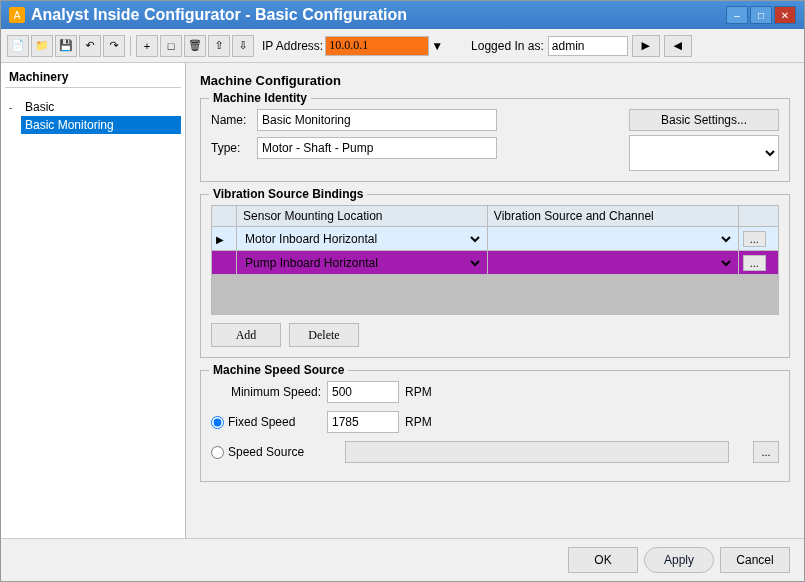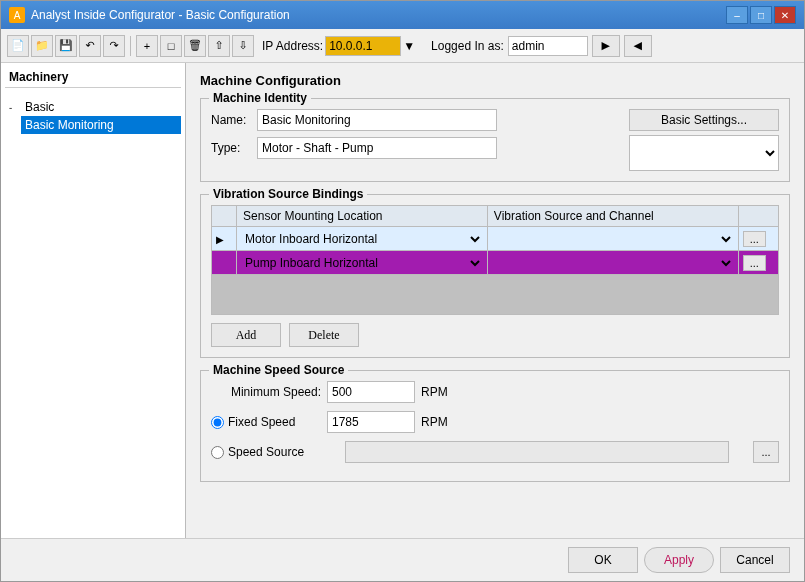--- a/index.html
+++ b/index.html
@@ -40,22 +40,22 @@
       width: 16px;
       height: 16px;
       background: #ffa500;
       border-radius: 2px;
       display: flex;
       align-items: center;
       justify-content: center;
       font-size: 10px;
     }
     .title-text {
-      font-size: 12px;
-      font-weight: normal;
+      font-size: 16px;
+      font-weight: bold;
     }
     .title-bar-buttons {
       display: flex;
       gap: 2px;
     }
     .title-btn {
       width: 22px;
       height: 18px;
       background: #5a9fe0;
       border: 1px solid #2a6cb0;
@@ -107,29 +107,30 @@
       width: 1px;
       height: 20px;
       background: #bbb;
       margin: 0 3px;
     }
     .toolbar-label {
       font-size: 12px;
       margin-left: 6px;
     }
     .toolbar-input {
-      width: 76px;
+      width: 104px;
       height: 20px;
       border: 1px solid #bbb;
       padding: 1px 3px;
       font-size: 12px;
-      background: #eab308;
+      background: #f97316;
+      font-family: Liberation Serif, serif;
     }
     .toolbar-right {
-      margin-left: 8px;
+      margin-left: 20px;
       display: flex;
       align-items: center;
       gap: 4px;
     }
     .toolbar-user-input {
       width: 80px;
       height: 20px;
       border: 1px solid #bbb;
       padding: 1px 3px;
       font-size: 12px;
@@ -305,21 +306,21 @@
       align-items: center;
       margin-bottom: 8px;
       gap: 6px;
     }
     .speed-label {
       width: 110px;
       font-size: 12px;
       text-align: right;
     }
     .speed-input {
-      width: 88px;
+      width: 72px;
       height: 22px;
       border: 1px solid #bbb;
       padding: 2px 4px;
       font-size: 12px;
       background: white;
     }
     .speed-unit {
       font-size: 12px;
     }
     .radio-label {
@@ -360,21 +361,21 @@
     }
     .action-btn {
       width: 70px;
       height: 26px;
       background: #e8e8e8;
       border: 1px solid #bbb;
       cursor: pointer;
       font-size: 12px;
     }
     .action-btn.disabled {
-      color: #be185d;
+      color: #0f172a;
       cursor: default;
       border-radius: 13px;
     }
     .col1 { width: 200px; }
     .col2 { width: 200px; }
     .col3 { width: 26px; }
   </style>
 </head>
 <body>
 

